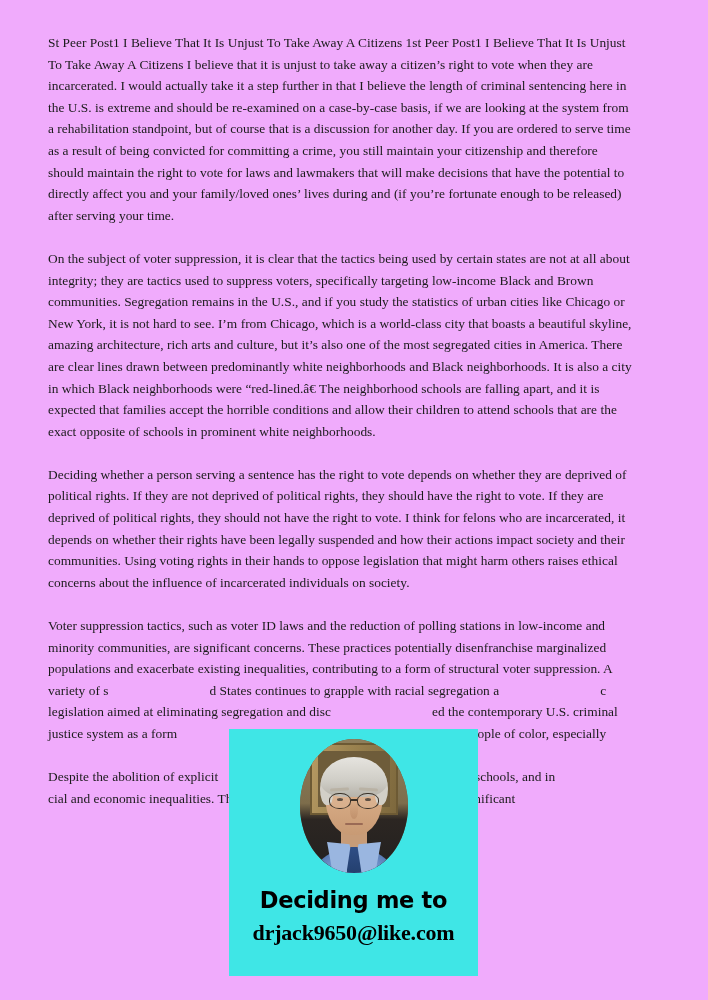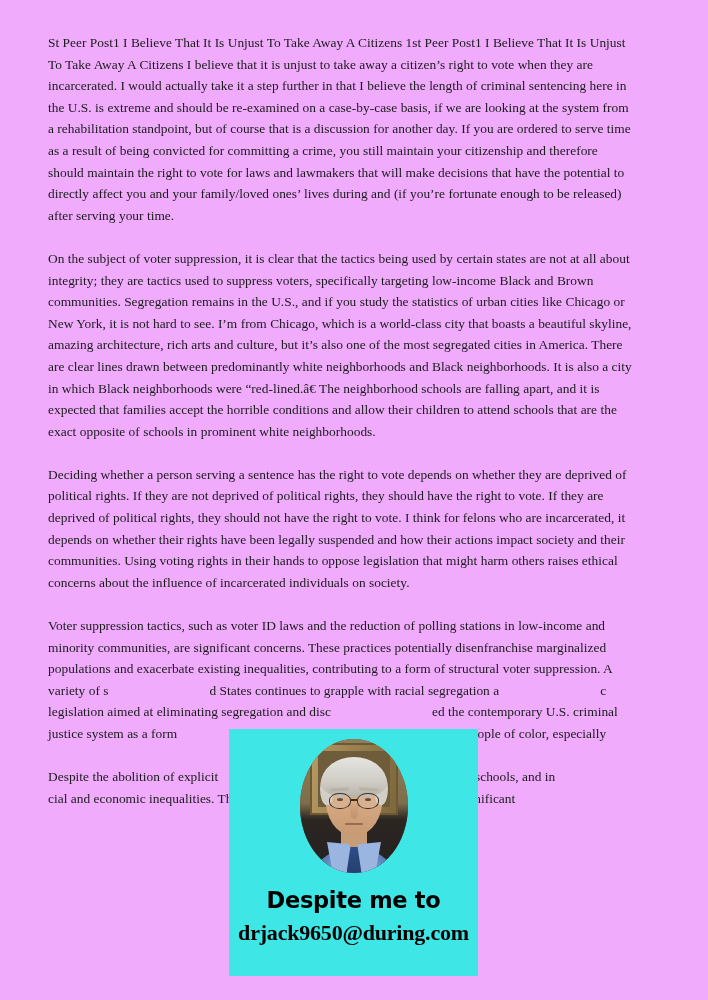--- a/index.html
+++ b/index.html
@@ -219,19 +219,19 @@
       <div class="p-eye-l"></div>
       <div class="p-eye-r"></div>
       <div class="p-glass l"></div>
       <div class="p-glass r"></div>
       <div class="p-bridge"></div>
       <div class="p-nose"></div>
       <div class="p-mouth"></div>
     </div>
 
     <div id="contact-lines">
-      <div class="contact-line">Despite me to</div>
-      <div id="contact-email">drjack9650@during.com</div>
+      <div class="contact-line">Deciding me to</div>
+      <div id="contact-email">drjack9650@like.com</div>
     </div>
 
   </div>
 
 </div>
 
 </body></html>

